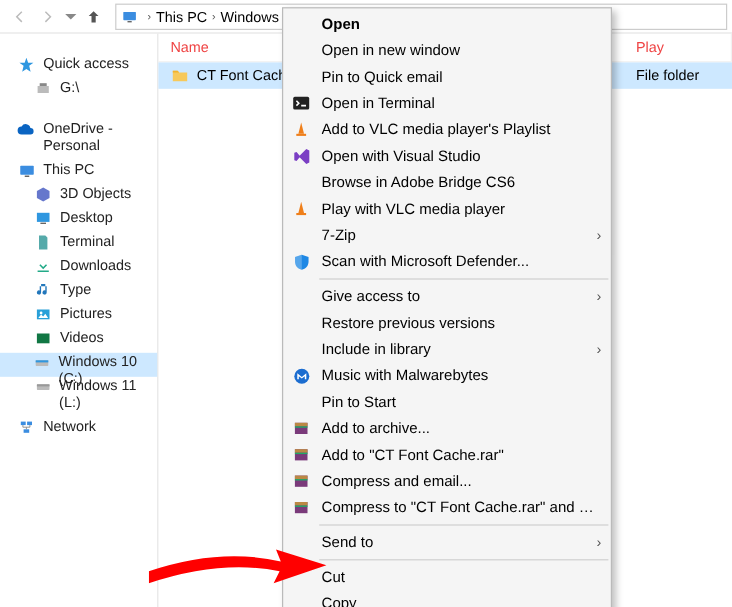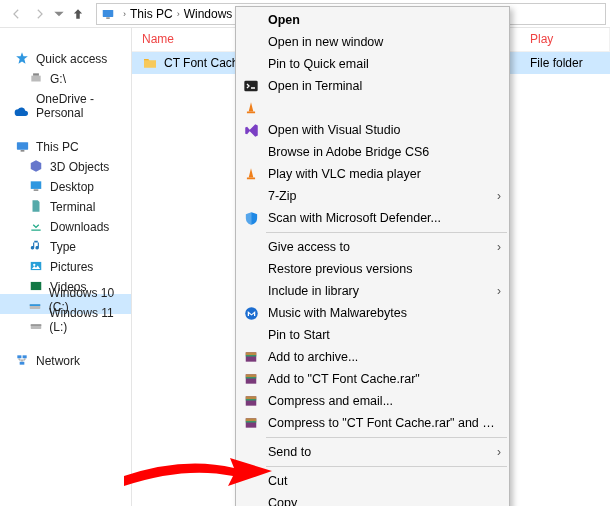--- a/index.html
+++ b/index.html
@@ -10,38 +10,38 @@
   .navbtn { width: 24px; height: 24px; display:flex; align-items:center; justify-content:center; color:#999; }
   .navbtn svg { width:14px; height:14px; }
   .bc { display:flex; align-items:center; height:22px; border:1px solid #ccc; margin-left:6px; flex:1; padding:0 4px; font-size:12px; overflow:hidden; white-space:nowrap; }
   .bc .sep { margin:0 4px; color:#555; font-size:9px; }
   .bc .pcicon { width:14px; height:14px; margin-right:4px; }
 
   
   .main { display:flex; height:calc(100% - 28px); }
   .side { width:132px; border-right:1px solid #e5e5e5; padding-top:18px; }
   .side-group { margin-bottom:14px; }
-  .side-item { display:flex; align-items:flex-end; height:20px; padding-left:14px; font-size:12px; color:#222; cursor:default; }
+  .side-item { display:flex; align-items:flex-start; height:20px; padding-left:14px; font-size:12px; color:#222; cursor:default; }
   .side-item .ic { width:16px; height:16px; margin-right:6px; display:flex; align-items:center; justify-content:center; }
   .side-item.sel { background:#cde8ff; }
 
   .content { flex:1; position:relative; }
   .cols { display:flex; height:24px; border-bottom:1px solid #f1f1f1; font-size:12px; color:#ef4444; }
   .col { padding:4px 10px; border-right:1px solid #f1f1f1; }
   .col.name { width:248px; }
   .col.type { flex:1; }
 
   .row { display:flex; align-items:center; height:22px; background:#cde8ff; }
   .row .cell-name { width:248px; display:flex; align-items:center; padding-left:10px; }
   .row .foldericon { width:16px; height:16px; margin-right:6px; }
   .row .cell-type { padding-left:10px; }
 
   
   .ctx { position:absolute; left:235px; top:6px; width:275px; background:#f5f5f5; border:1px solid #bababa; box-shadow:3px 3px 6px rgba(0,0,0,0.25); font-size:12.5px; padding:2px 0; }
-  .ctx .item { display:flex; align-items:center; height:22px; padding:0 8px 0 4px; cursor:default; }
+  .ctx .item { display:flex; align-items:center; height:22px; padding:0 8px 0 4px; cursor:default;justify-content:center; }
   .ctx .ic { width:22px; height:22px; display:flex; align-items:center; justify-content:center; margin-right:6px; flex-shrink:0; }
   .ctx .lbl { flex:1; white-space:nowrap; overflow:hidden; text-overflow:ellipsis; }
   .ctx .arrow { color:#555; font-size:12px; margin-left:4px; }
   .ctx hr { border:none; border-top:1px solid #d0d0d0; margin:3px 2px 3px 30px; }
   .ctx .bold { font-weight:600; }
 
   
   .redarrow { position:absolute; left:124px; top:446px; pointer-events:none; }
 
   
@@ -262,20 +262,21 @@
       </span>
       <span class="lbl">Open in Terminal</span>
     </div>
   <div class="item">
       <span class="ic">
         <svg width="14" height="14" viewBox="0 0 24 24">
           <path fill="#ef7f1a" d="M12 2l4 16H8z"></path>
           <rect x="5" y="18" width="14" height="3" fill="#ef7f1a"></rect>
         </svg>
       </span>
+      <span class="lbl">Add to VLC media player's Playlist</span>
     </div>
   <div class="item">
       <span class="ic">
         <svg width="15" height="15" viewBox="0 0 24 24">
           <path fill="#7b3fc4" d="M18 2l4 2v16l-4 2-10-10zM2 7l3-1 5 6-5 6-3-1z"></path>
         </svg>
       </span>
       <span class="lbl">Open with Visual Studio</span>
     </div>
   <div class="item">

